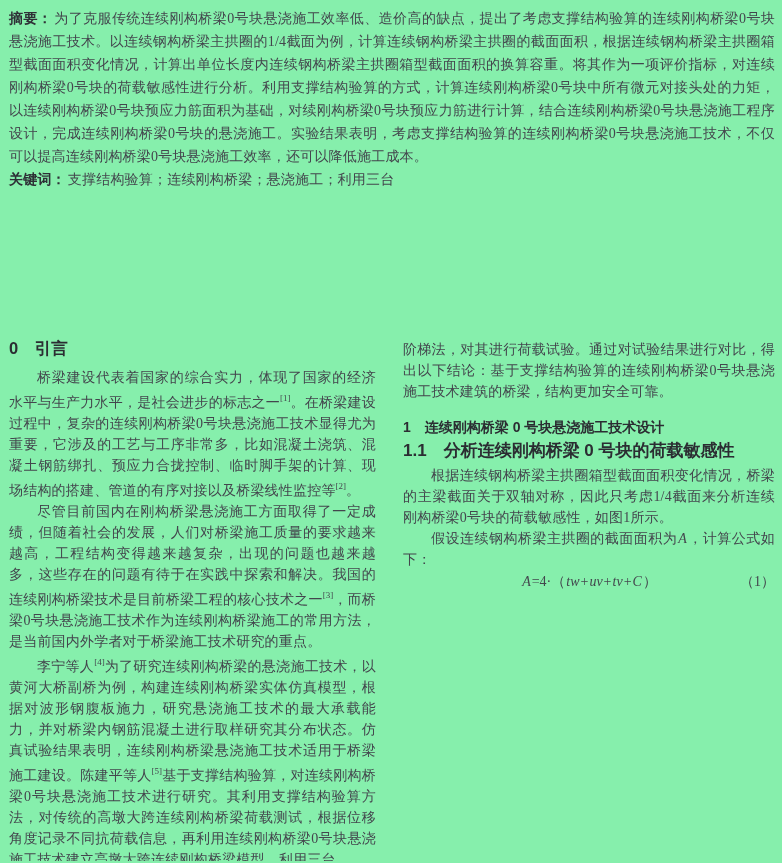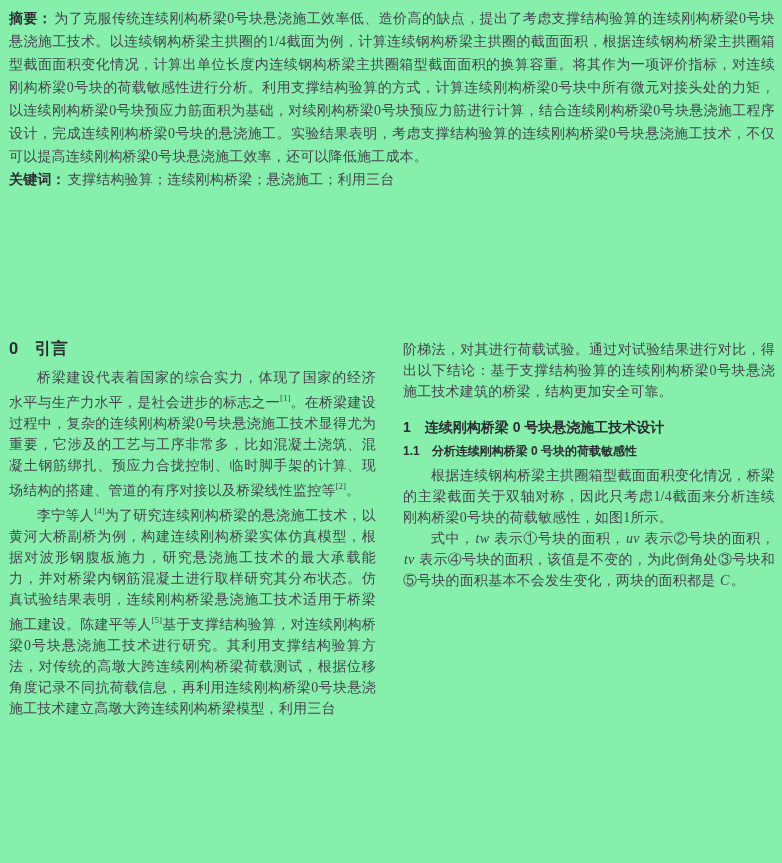--- a/index.html
+++ b/index.html
@@ -54,21 +54,21 @@
     color: #2b2d32;
     font-size: 16.5px;
     line-height: 24px;
     margin: 0 0 7px 0;
   }
   .h-sec.h1 { margin: 13px 0 1px 0; font-size: 14px; }
   .h-sub {
     font-family: "Liberation Sans", "DejaVu Sans", sans-serif;
     font-weight: bold;
     color: #2b2d32;
-    font-size: 12px;
+    font-size: 17px;
     line-height: 22px;
     margin: 0 0 3px 0;
   }
   .sup {
     font-size: 9px;
     vertical-align: 6px;
     letter-spacing: 0;
   }
   .var {
     font-family: "Liberation Serif", "DejaVu Serif", serif;
@@ -90,24 +90,29 @@
 <div class="page">
 
   <section class="abstract">
     <p class="abs-p"><b class="lbl">摘要：</b><span>为了克服传统连续刚构桥梁0号块悬浇施工效率低、造价高的缺点，提出了考虑支撑结构验算的连续刚构桥梁0号块悬浇施工技术。以连续钢构桥梁主拱圈的1/4截面为例，计算连续钢构桥梁主拱圈的截面面积，根据连续钢构桥梁主拱圈箱型截面面积变化情况，计算出单位长度内连续钢构桥梁主拱圈箱型截面面积的换算容重。将其作为一项评价指标，对连续刚构桥梁0号块的荷载敏感性进行分析。利用支撑结构验算的方式，计算连续刚构桥梁0号块中所有微元对接头处的力矩，以连续刚构桥梁0号块预应力筋面积为基础，对续刚构桥梁0号块预应力筋进行计算，结合连续刚构桥梁0号块悬浇施工程序设计，完成连续刚构桥梁0号块的悬浇施工。实验结果表明，考虑支撑结构验算的连续刚构桥梁0号块悬浇施工技术，不仅可以提高连续刚构桥梁0号块悬浇施工效率，还可以降低施工成本。</span></p>
     <p class="abs-p"><b class="lbl">关键词：</b><span>支撑结构验算；连续刚构桥梁；悬浇施工；利用三台</span></p>
   </section>
 
   <section class="col col-left">
     <h2 class="h-sec">0　引言</h2>
     <p class="body-p indent">桥梁建设代表着国家的综合实力，体现了国家的经济水平与生产力水平，是社会进步的标志之一<span class="sup">[1]</span>。在桥梁建设过程中，复杂的连续刚构桥梁0号块悬浇施工技术显得尤为重要，它涉及的工艺与工序非常多，比如混凝土浇筑、混凝土钢筋绑扎、预应力合拢控制、临时脚手架的计算、现场结构的搭建、管道的有序对接以及桥梁线性监控等<span class="sup">[2]</span>。</p>
+    <p class="body-p indent">尽管目前国内在刚构桥梁悬浇施工方面取得了一定成绩，但随着社会的发展，人们对桥梁施工质量的要求越来越高，工程结构变得越来越复杂，出现的问题也越来越多，这些存在的问题有待于在实践中探索和解决。我国的连续刚构桥梁技术是目前桥梁工程的核心技术之一<span class="sup">[3]</span>，而桥梁0号块悬浇施工技术作为连续刚构桥梁施工的常用方法，是当前国内外学者对于桥梁施工技术研究的重点。</p>
     <p class="body-p indent">李宁等人<span class="sup">[4]</span>为了研究连续刚构桥梁的悬浇施工技术，以黄河大桥副桥为例，构建连续刚构桥梁实体仿真模型，根据对波形钢腹板施力，研究悬浇施工技术的最大承载能力，并对桥梁内钢筋混凝土进行取样研究其分布状态。仿真试验结果表明，连续刚构桥梁悬浇施工技术适用于桥梁施工建设。陈建平等人<span class="sup">[5]</span>基于支撑结构验算，对连续刚构桥梁0号块悬浇施工技术进行研究。其利用支撑结构验算方法，对传统的高墩大跨连续刚构桥梁荷载测试，根据位移角度记录不同抗荷载信息，再利用连续刚构桥梁0号块悬浇施工技术建立高墩大跨连续刚构桥梁模型，利用三台</p>
   </section>
 
   <section class="col col-right">
     <p class="body-p">阶梯法，对其进行荷载试验。通过对试验结果进行对比，得出以下结论：基于支撑结构验算的连续刚构桥梁0号块悬浇施工技术建筑的桥梁，结构更加安全可靠。</p>
     <h2 class="h-sec h1">1　连续刚构桥梁 0 号块悬浇施工技术设计</h2>
     <h3 class="h-sub">1.1　分析连续刚构桥梁 0 号块的荷载敏感性</h3>
     <p class="body-p indent">根据连续钢构桥梁主拱圈箱型截面面积变化情况，桥梁的主梁截面关于双轴对称，因此只考虑1/4截面来分析连续刚构桥梁0号块的荷载敏感性，如图1所示。</p>
-    <p class="body-p indent">式中，<span class="var">tw</span> 表示①号块的面积，<span class="var">uv</span> 表示②号块的面积，<span class="var">tv</span> 表示④号块的面积，该值是不变的，为此倒角处③号块和⑤号块的面积基本不会发生变化，两块的面积都是 <span class="var">C</span>。</p>
+    <p class="body-p indent">假设连续钢构桥梁主拱圈的截面面积为<span class="var">A</span>，计算公式如下：</p>
+    <div class="formula">
+      <span class="f-body"><span class="var">A</span>=4·（<span class="var">tw</span>+<span class="var">uv</span>+<span class="var">tv</span>+<span class="var">C</span>）</span>
+      <span class="f-num">（1）</span>
+    </div>
   </section>
 
 </div>
 
 </body></html>

